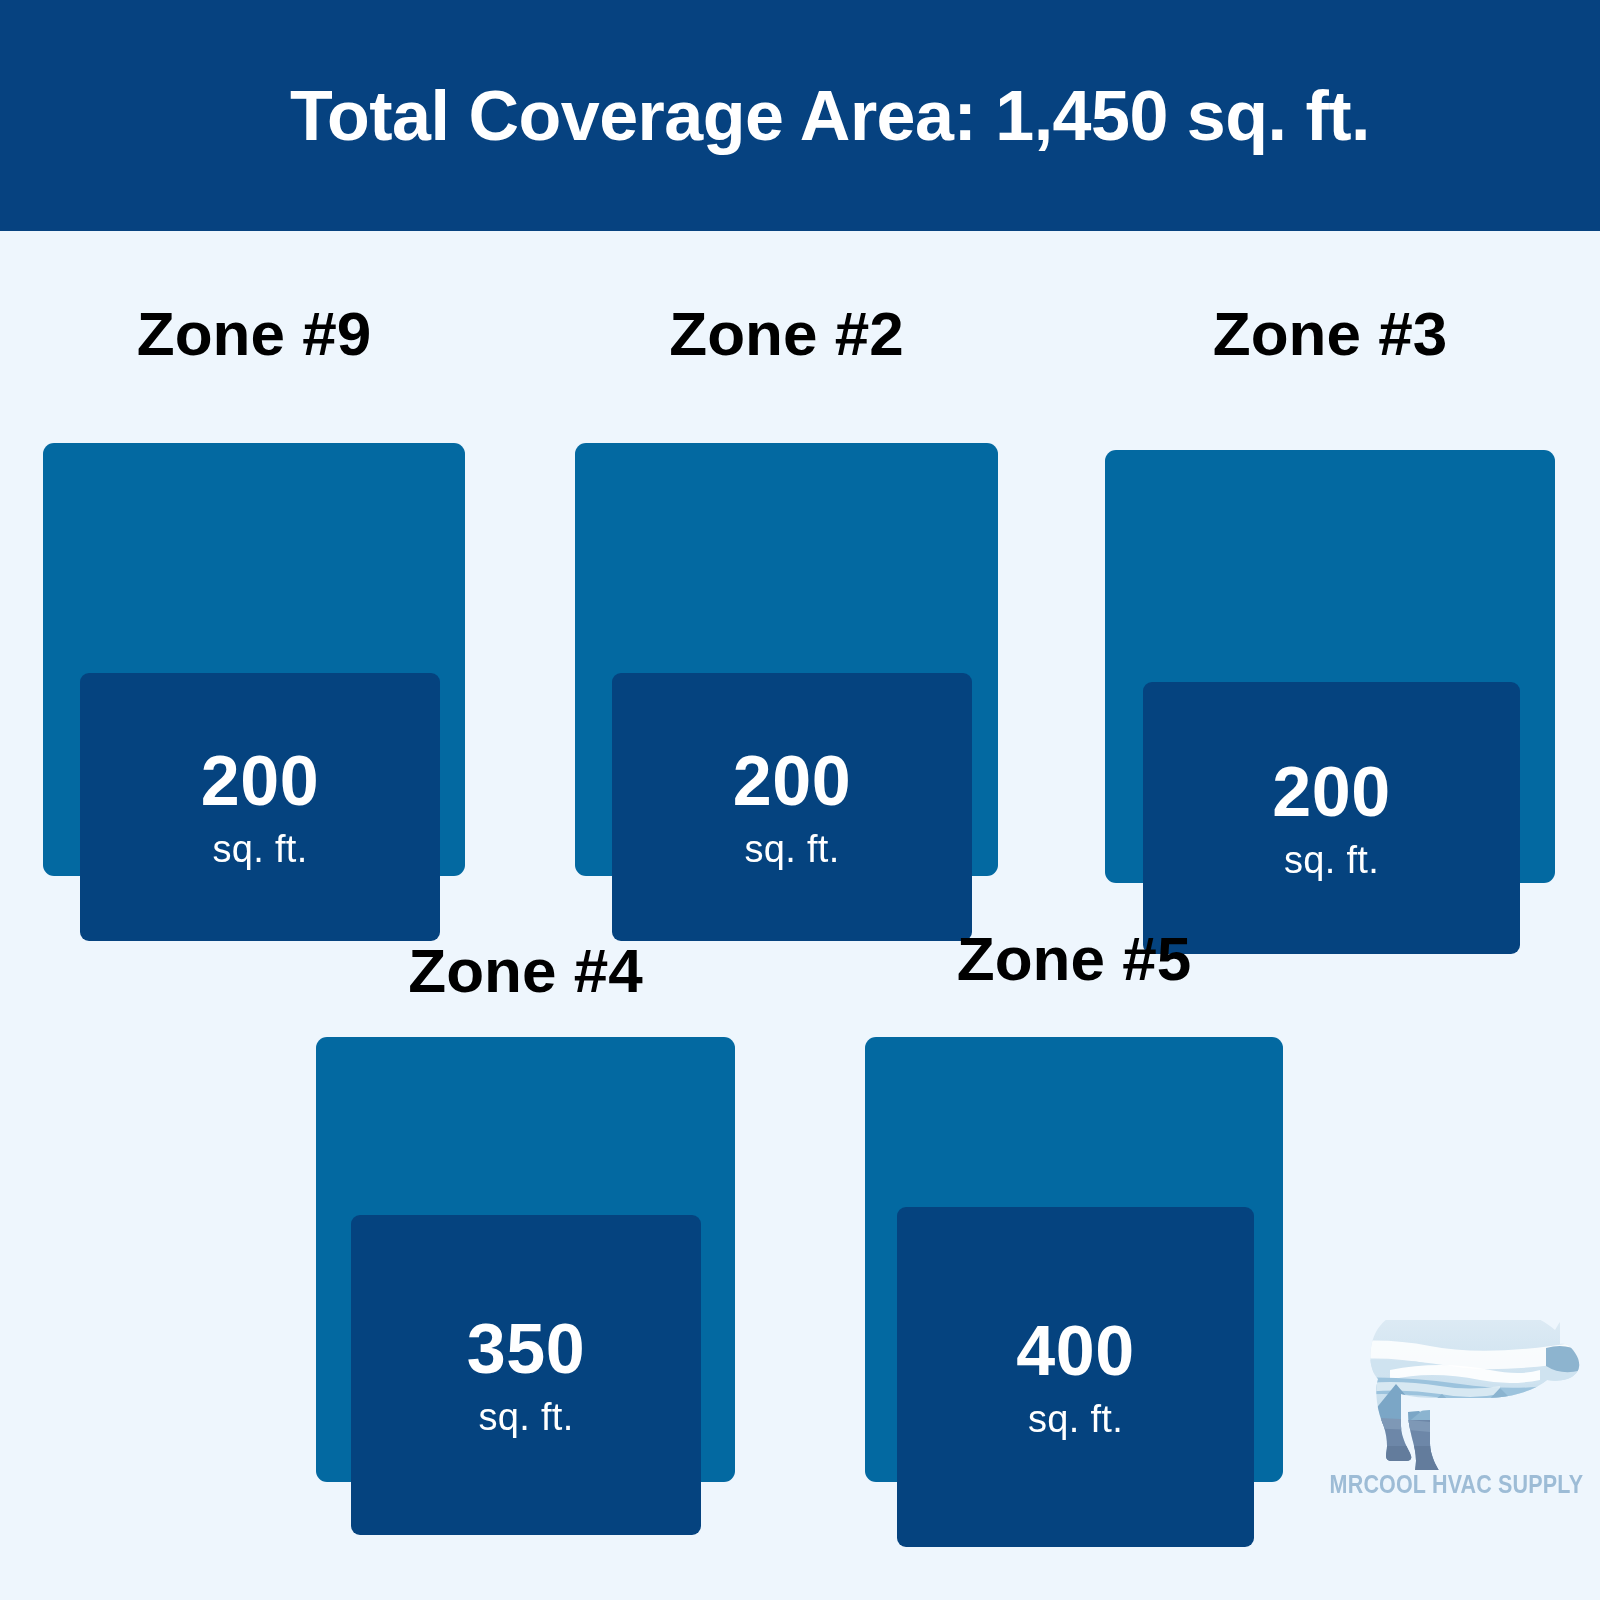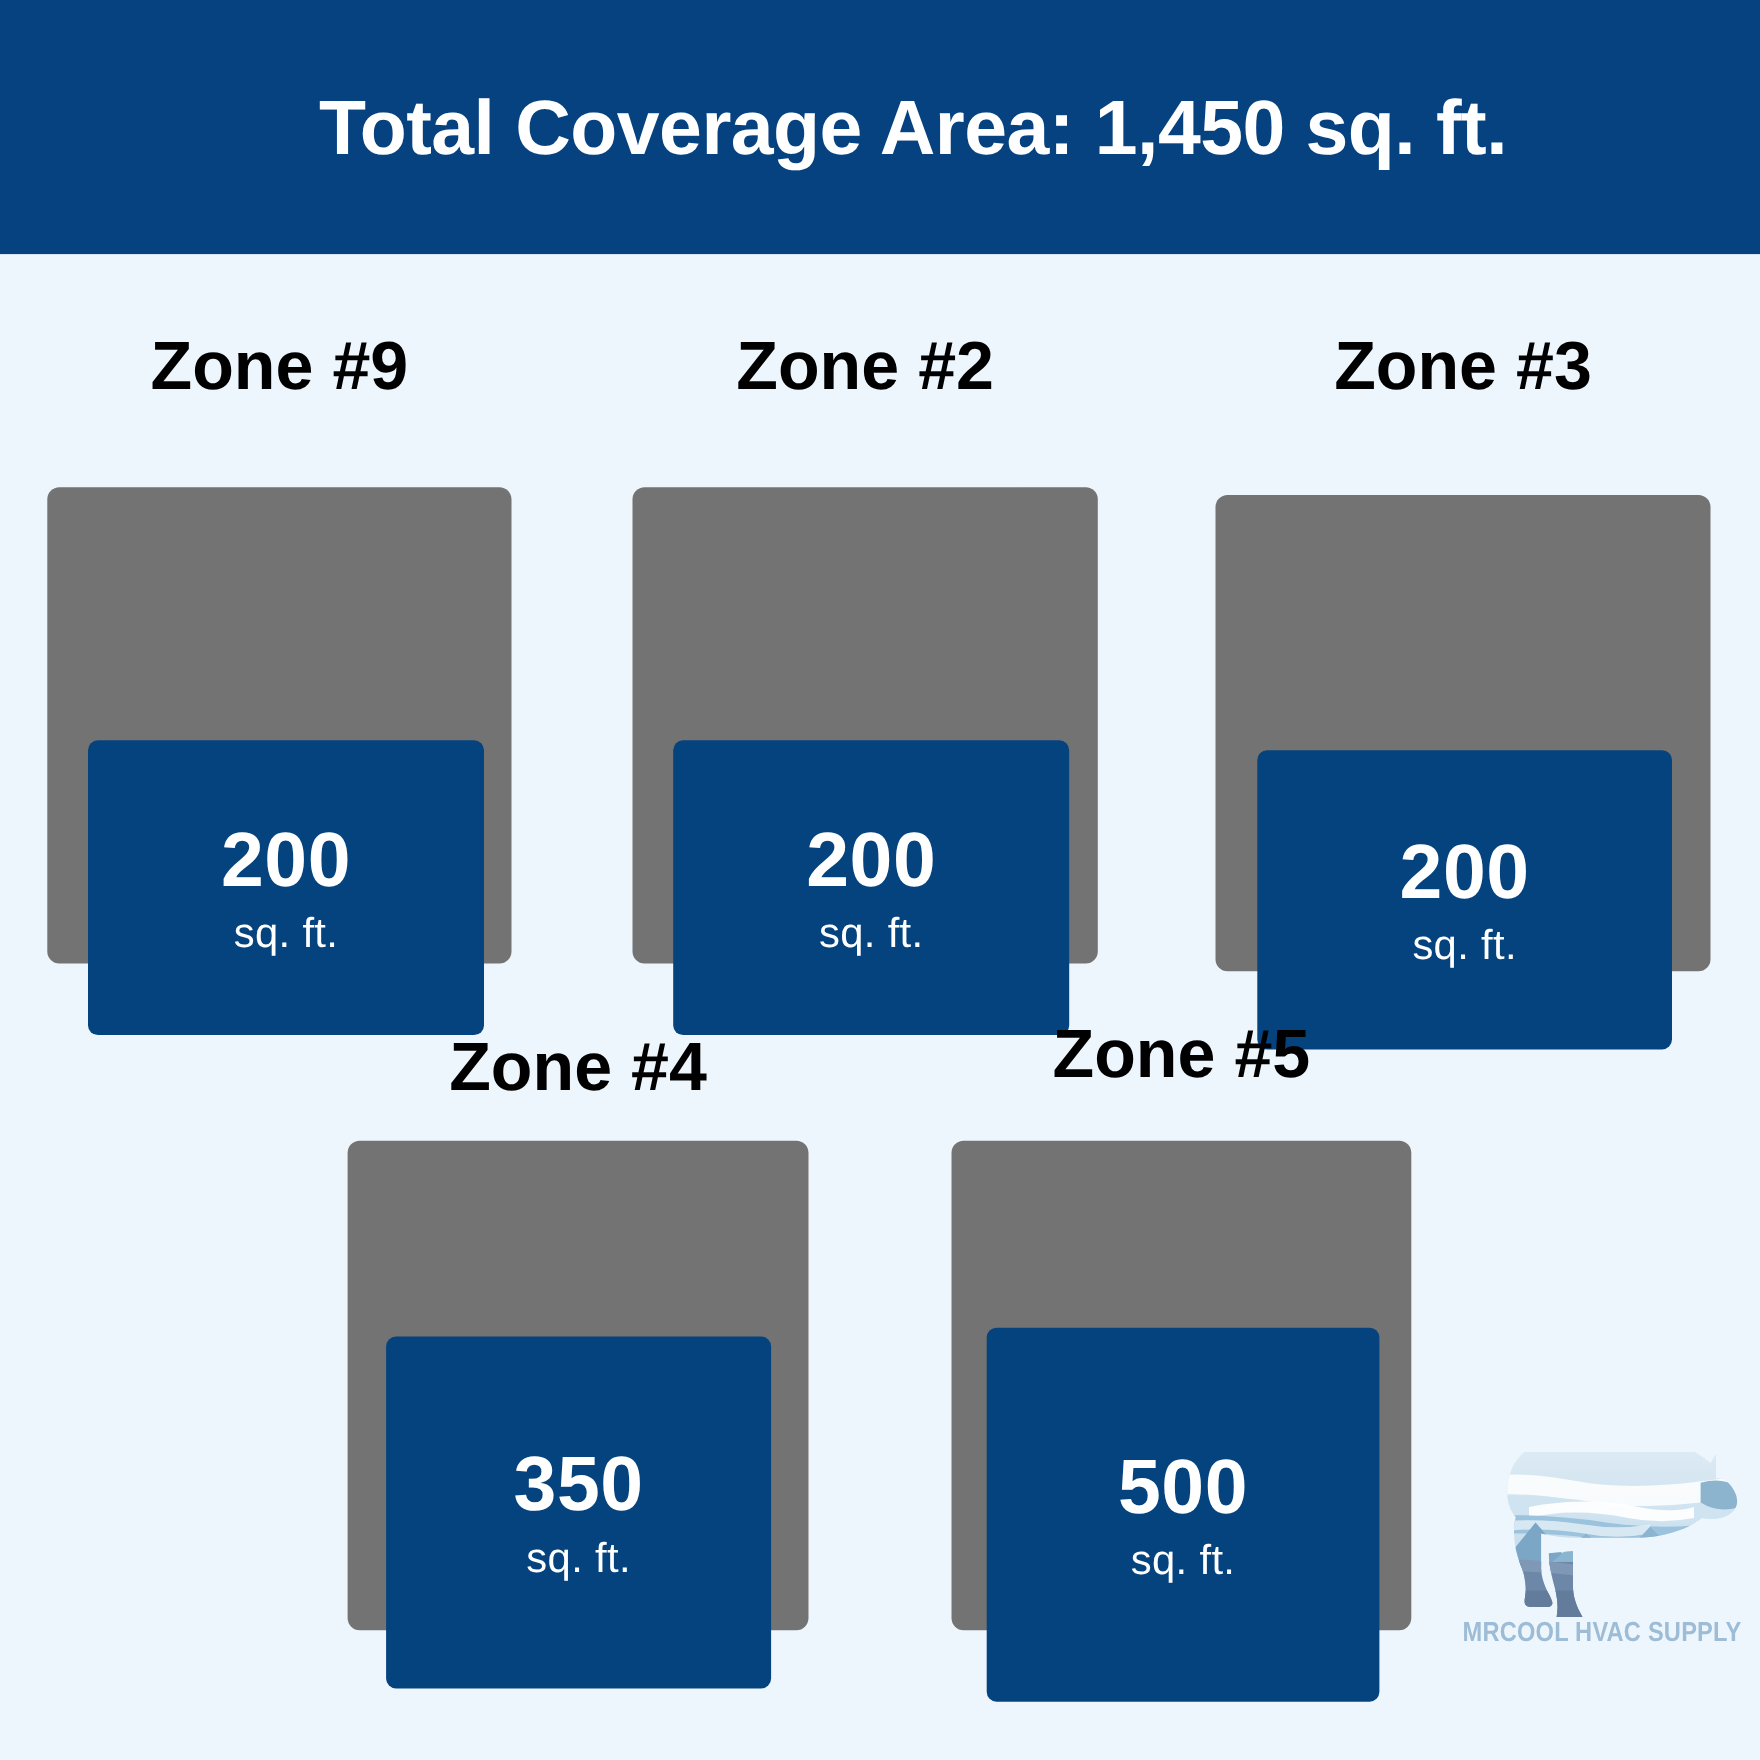--- a/index.html
+++ b/index.html
@@ -48,21 +48,21 @@
     width: 100%;
     text-align: center;
     color: #000000;
     font-weight: bold;
     font-size: 62px;
     line-height: 1;
     white-space: nowrap;
   }
   .zone-outer {
     position: absolute;
-    background: #737373;
+    background: #0369a1;
     border-radius: 11px;
   }
   .zone-inner {
     position: absolute;
     background: #05437f;
     border-radius: 9px;
     display: flex;
     flex-direction: column;
     align-items: center;
     justify-content: center;
@@ -185,21 +185,21 @@
       <div class="zone-value">350</div>
       <div class="zone-unit">sq. ft.</div>
     </div>
   </div>
 </div>
 
 <div class="zone" id="zone-5">
   <div class="zone-label">Zone #5</div>
   <div class="zone-outer">
     <div class="zone-inner">
-      <div class="zone-value">500</div>
+      <div class="zone-value">400</div>
       <div class="zone-unit">sq. ft.</div>
     </div>
   </div>
 </div>
 
 <div class="logo">
   <svg class="logo-bear" viewBox="0 0 280 150">
     <defs>
       <clipPath id="bearClip">
         <path d="M250 24

